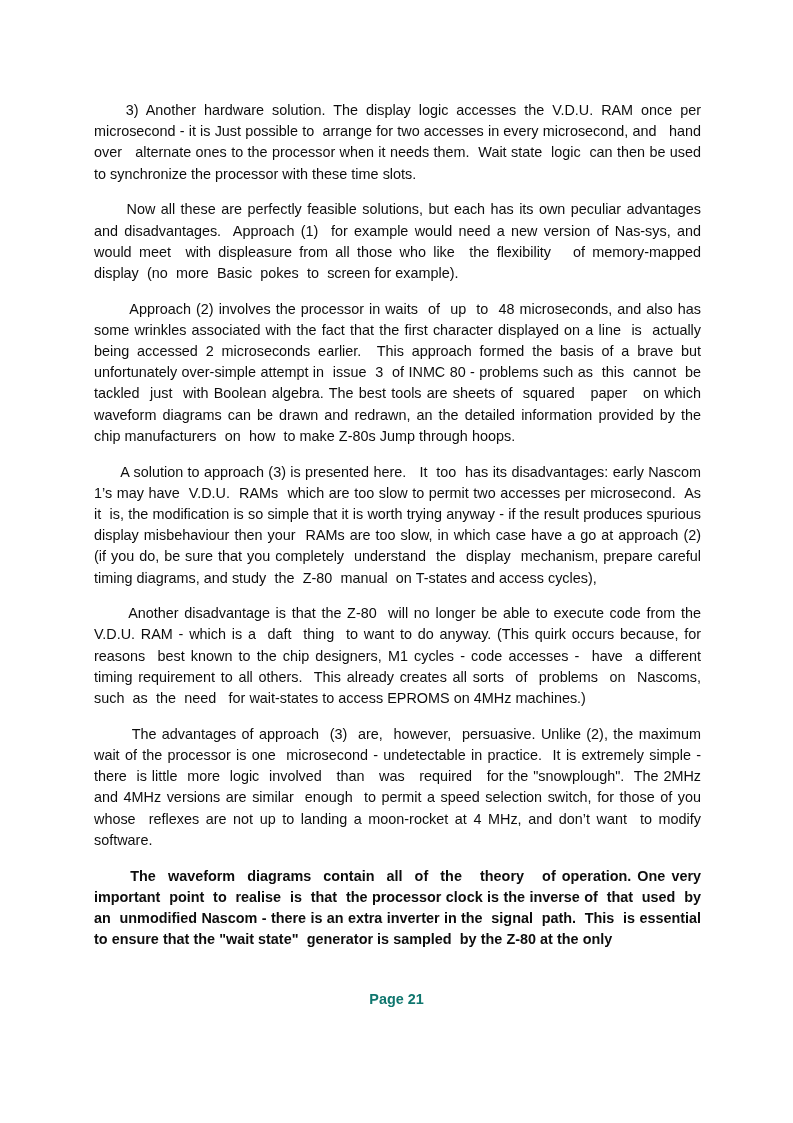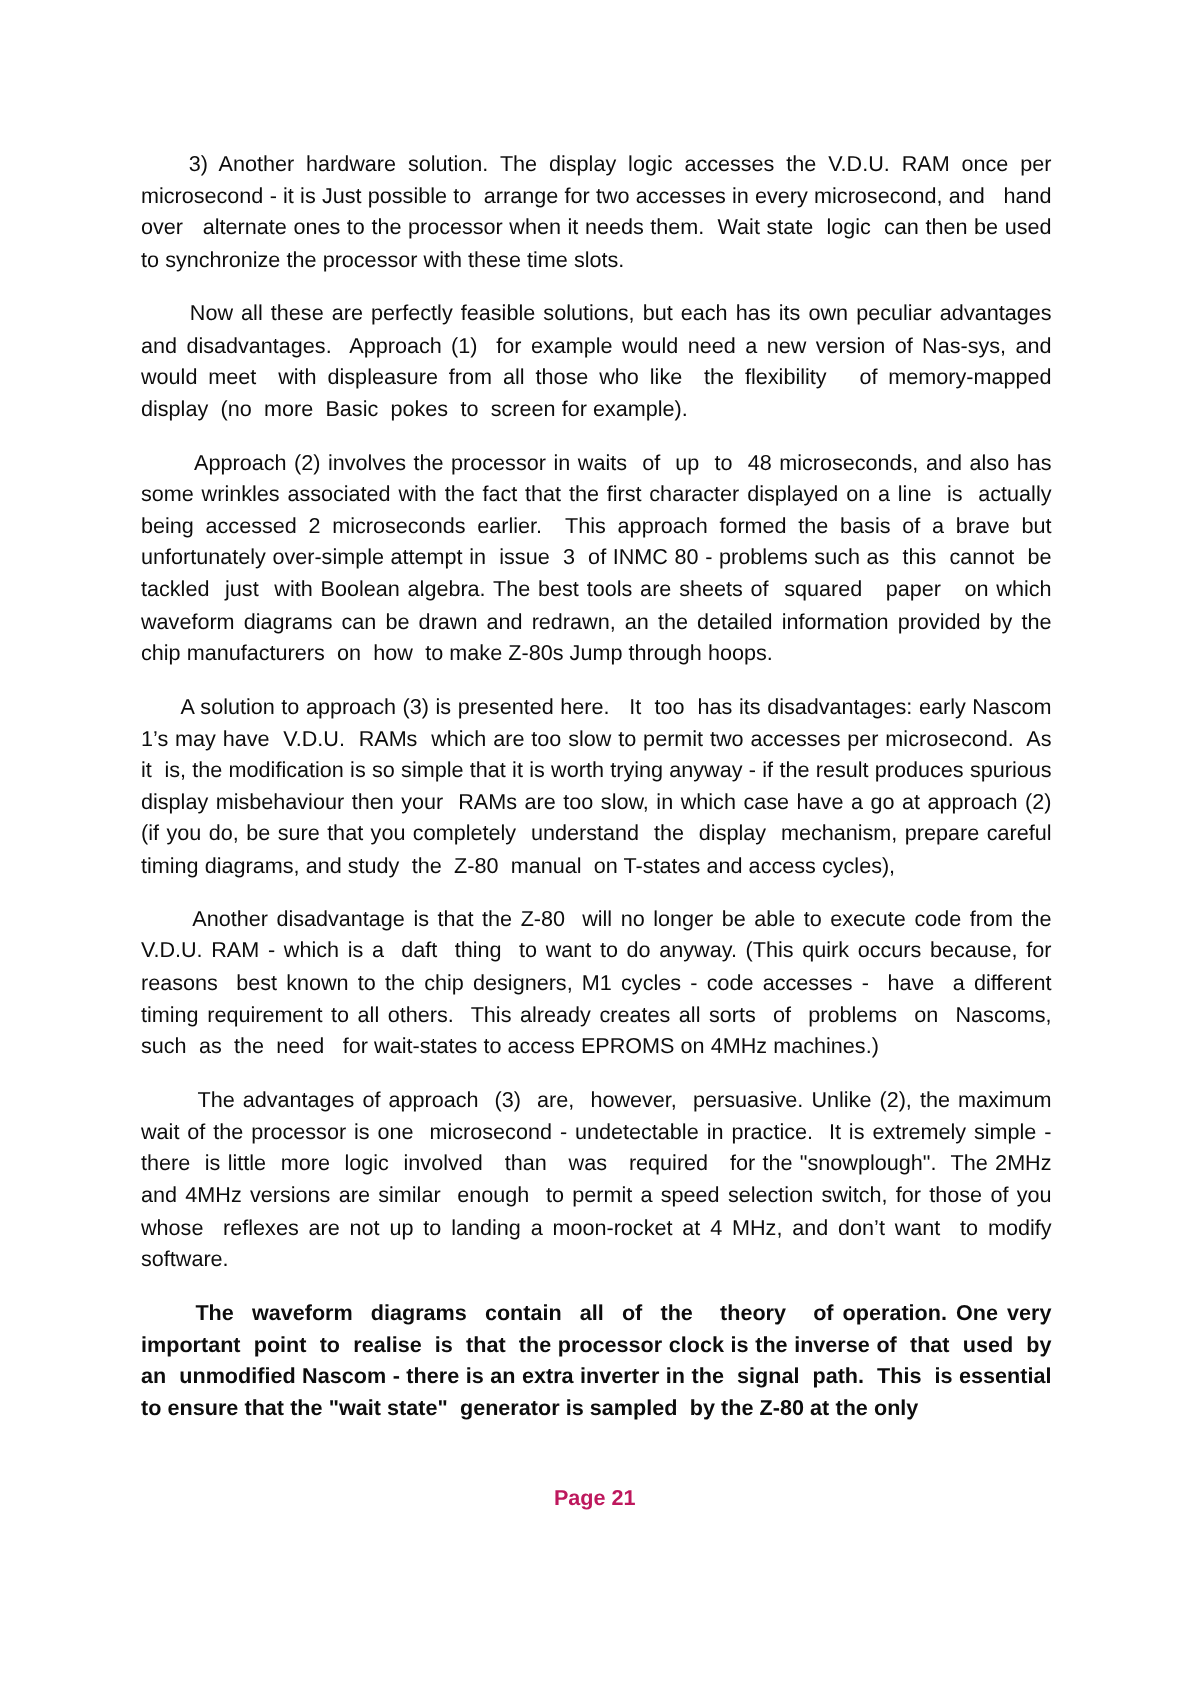--- a/index.html
+++ b/index.html
@@ -43,21 +43,21 @@
     font-weight: bold;
   }
   .footer {
     position: absolute;
     left: 0;
     top: 991px;
     width: 793px;
     text-align: center;
     font-size: 14.4px;
     font-weight: bold;
-    color: #be185d;
+    color: #0f766e;
   }
 </style>
 </head>
 <body>
 
 <div class="page">
 
   <div class="content">
     <p class="para">    3) Another hardware solution. The display logic accesses the V.D.U. RAM once per microsecond - it is Just possible to  arrange for two accesses in every microsecond, and   hand   over   alternate ones to the processor when it needs them.  Wait state  logic  can then be used to synchronize the processor with these time slots.</p>
     <p class="para">      Now all these are perfectly feasible solutions, but each has its own peculiar advantages and disadvantages.  Approach (1)  for example would need a new version of Nas-sys, and would meet  with displeasure from all those who like  the flexibility   of memory-mapped  display  (no  more  Basic  pokes  to  screen for example).</p>

